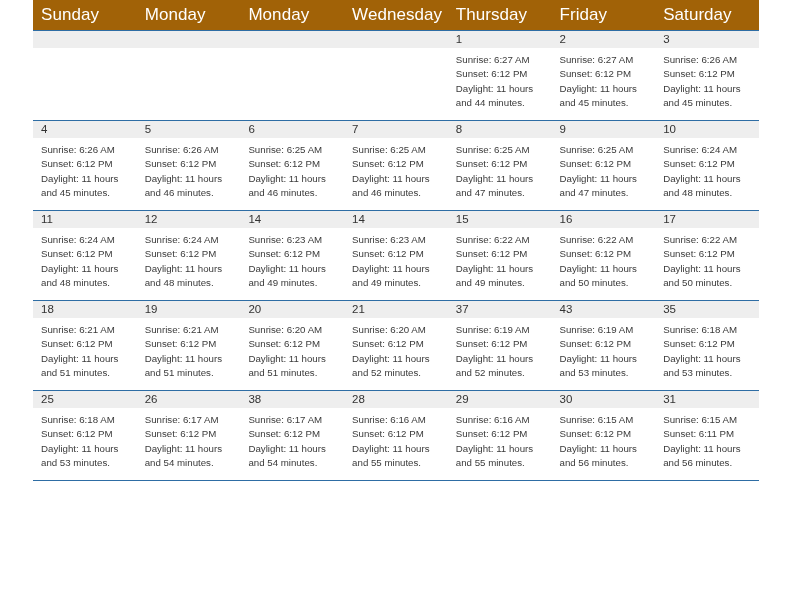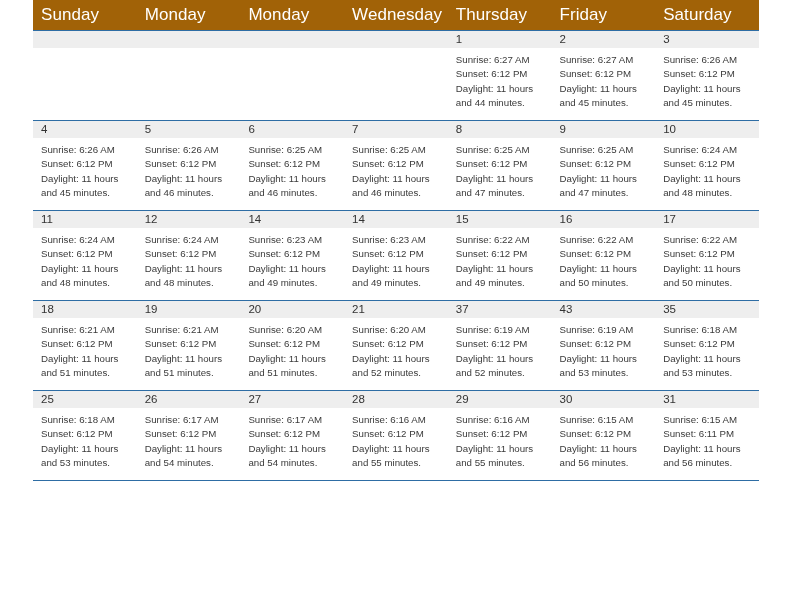--- a/index.html
+++ b/index.html
@@ -470,21 +470,21 @@
               <div class="cell-body">
                 <div>Sunrise: 6:17 AM</div>
                 <div>Sunset: 6:12 PM</div>
                 <div>Daylight: 11 hours</div>
                 <div>and 54 minutes.</div>
               </div>
             </div>
           </td>
           <td>
             <div class="cell-inner">
-              <div class="daynum-band">27</div>
+              <div class="daynum-band">38</div>
               <div class="cell-body">
                 <div>Sunrise: 6:17 AM</div>
                 <div>Sunset: 6:12 PM</div>
                 <div>Daylight: 11 hours</div>
                 <div>and 54 minutes.</div>
               </div>
             </div>
           </td>
           <td>
             <div class="cell-inner">

